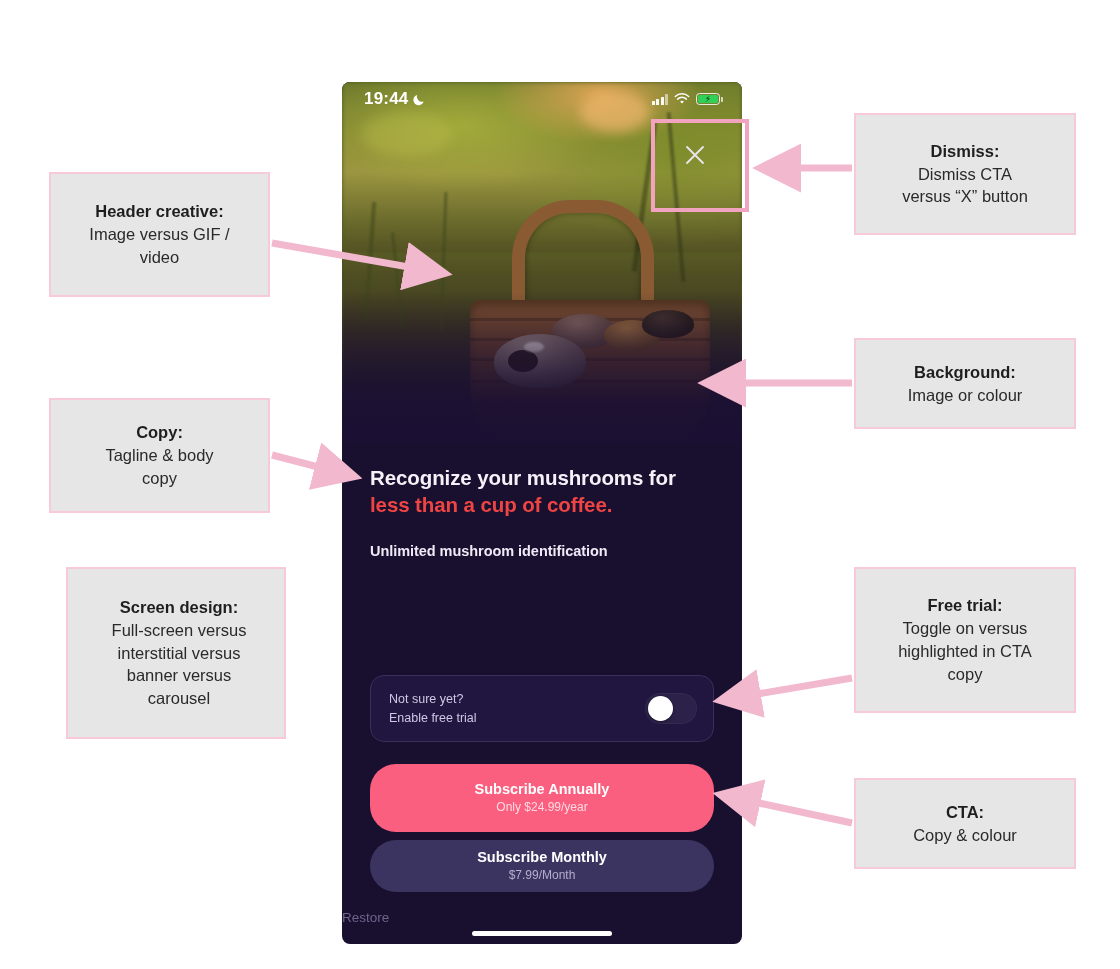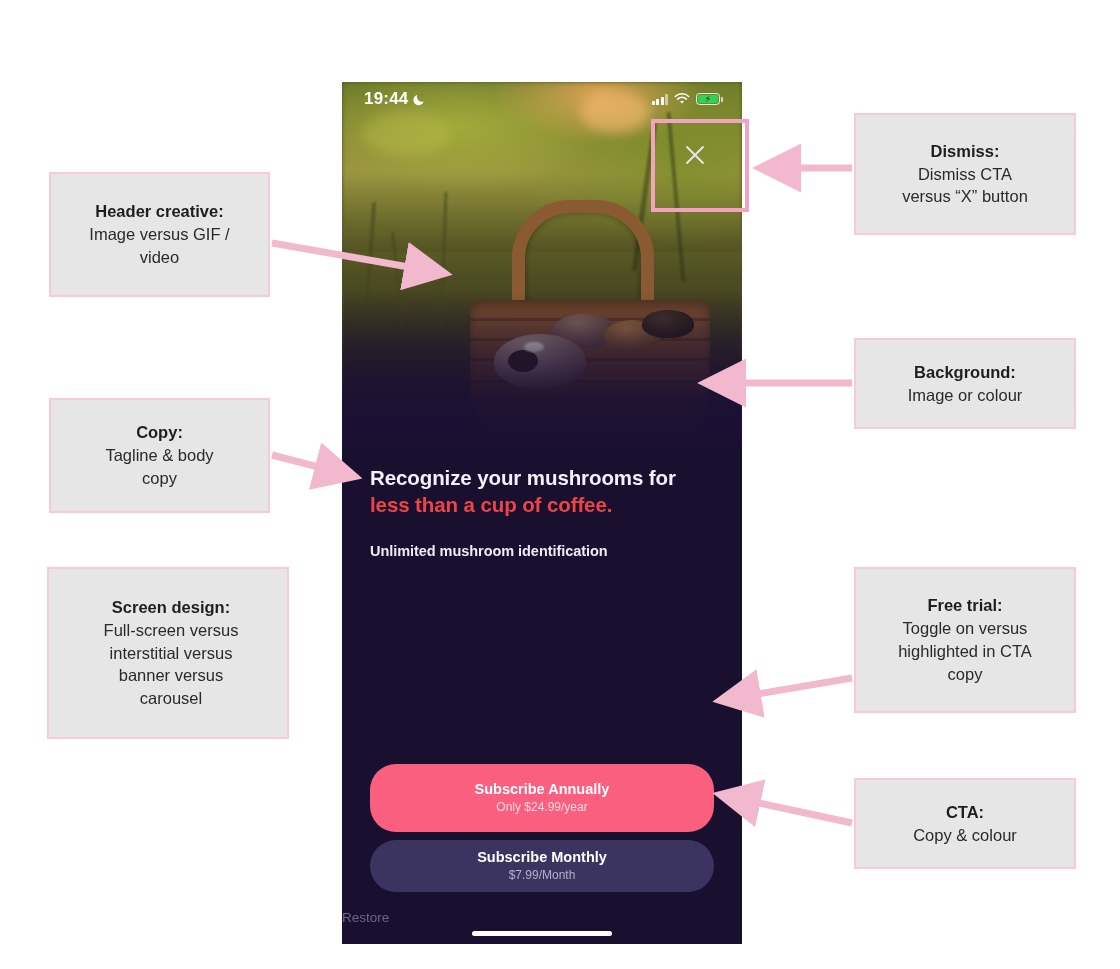--- a/index.html
+++ b/index.html
@@ -5,21 +5,21 @@
   html,body{margin:0;padding:0;}
   body{
     width:1120px;height:969px;background:#ffffff;position:relative;overflow:hidden;
     font-family:"Liberation Sans","DejaVu Sans",sans-serif;
   }
   #stage{position:absolute;inset:0;}
 
   
   .phone{
     position:absolute;left:342px;top:82px;width:400px;height:862px;
-    border-radius:0;overflow:hidden;background:#18102e;
+    border-radius:8px;overflow:hidden;background:#18102e;
   }
   .hero{
     position:absolute;left:0;top:0;width:100%;height:360px;overflow:hidden;
     background:#4b5a20;
   }
   
   .hero .sky{
     position:absolute;left:0;top:0;width:100%;height:200px;
     background:
       radial-gradient(ellipse 150px 70px at 64% 6%, rgba(236,170,90,.85), rgba(236,170,90,0) 70%),
@@ -149,21 +149,21 @@
     position:absolute;background:#e6e6e6;border:2px solid #f7c9d9;
     box-sizing:border-box;display:flex;flex-direction:column;
     align-items:center;justify-content:center;text-align:center;
     padding:8px 10px;color:#1e1e1e;z-index:10;
   }
   .callout .c-title{font-size:16.5px;font-weight:700;line-height:1.38;}
   .callout .c-body{font-size:16.5px;font-weight:400;line-height:1.38;color:#2a2a2a;}
 
   .co-header{left:49px;top:172px;width:221px;height:125px;}
   .co-copy{left:49px;top:398px;width:221px;height:115px;}
-  .co-screen{left:47px;top:567px;width:242px;height:172px;padding-left:16px;}
+  .co-screen{left:66px;top:567px;width:220px;height:172px;padding-left:16px;}
   .co-dismiss{left:854px;top:113px;width:222px;height:122px;}
   .co-background{left:854px;top:338px;width:222px;height:91px;}
   .co-freetrial{left:854px;top:567px;width:222px;height:146px;}
   .co-cta{left:854px;top:778px;width:222px;height:91px;}
 
   
   svg.arrows{position:absolute;left:0;top:0;width:1120px;height:969px;z-index:8;pointer-events:none;}
 </style>
 </head>
 <body>
@@ -236,20 +236,29 @@
     </div>
 
     <div class="copy">
       <div class="tagline">
         <span>Recognize your mushrooms for</span>
         <span class="pink">less than a cup of coffee.</span>
       </div>
       <div class="subcopy">Unlimited mushroom identification</div>
     </div>
 
+    <div class="trial-card">
+      <div class="trial-text">
+        <div>Not sure yet?</div>
+        <div>Enable free trial</div>
+      </div>
+      <div class="toggle">
+        <div class="knob"></div>
+      </div>
+    </div>
 
     <div class="cta cta-annual">
       <div class="cta-title">Subscribe Annually</div>
       <div class="cta-sub">Only $24.99/year</div>
     </div>
 
     <div class="cta cta-monthly">
       <div class="cta-title">Subscribe Monthly</div>
       <div class="cta-sub">$7.99/Month</div>
     </div>

